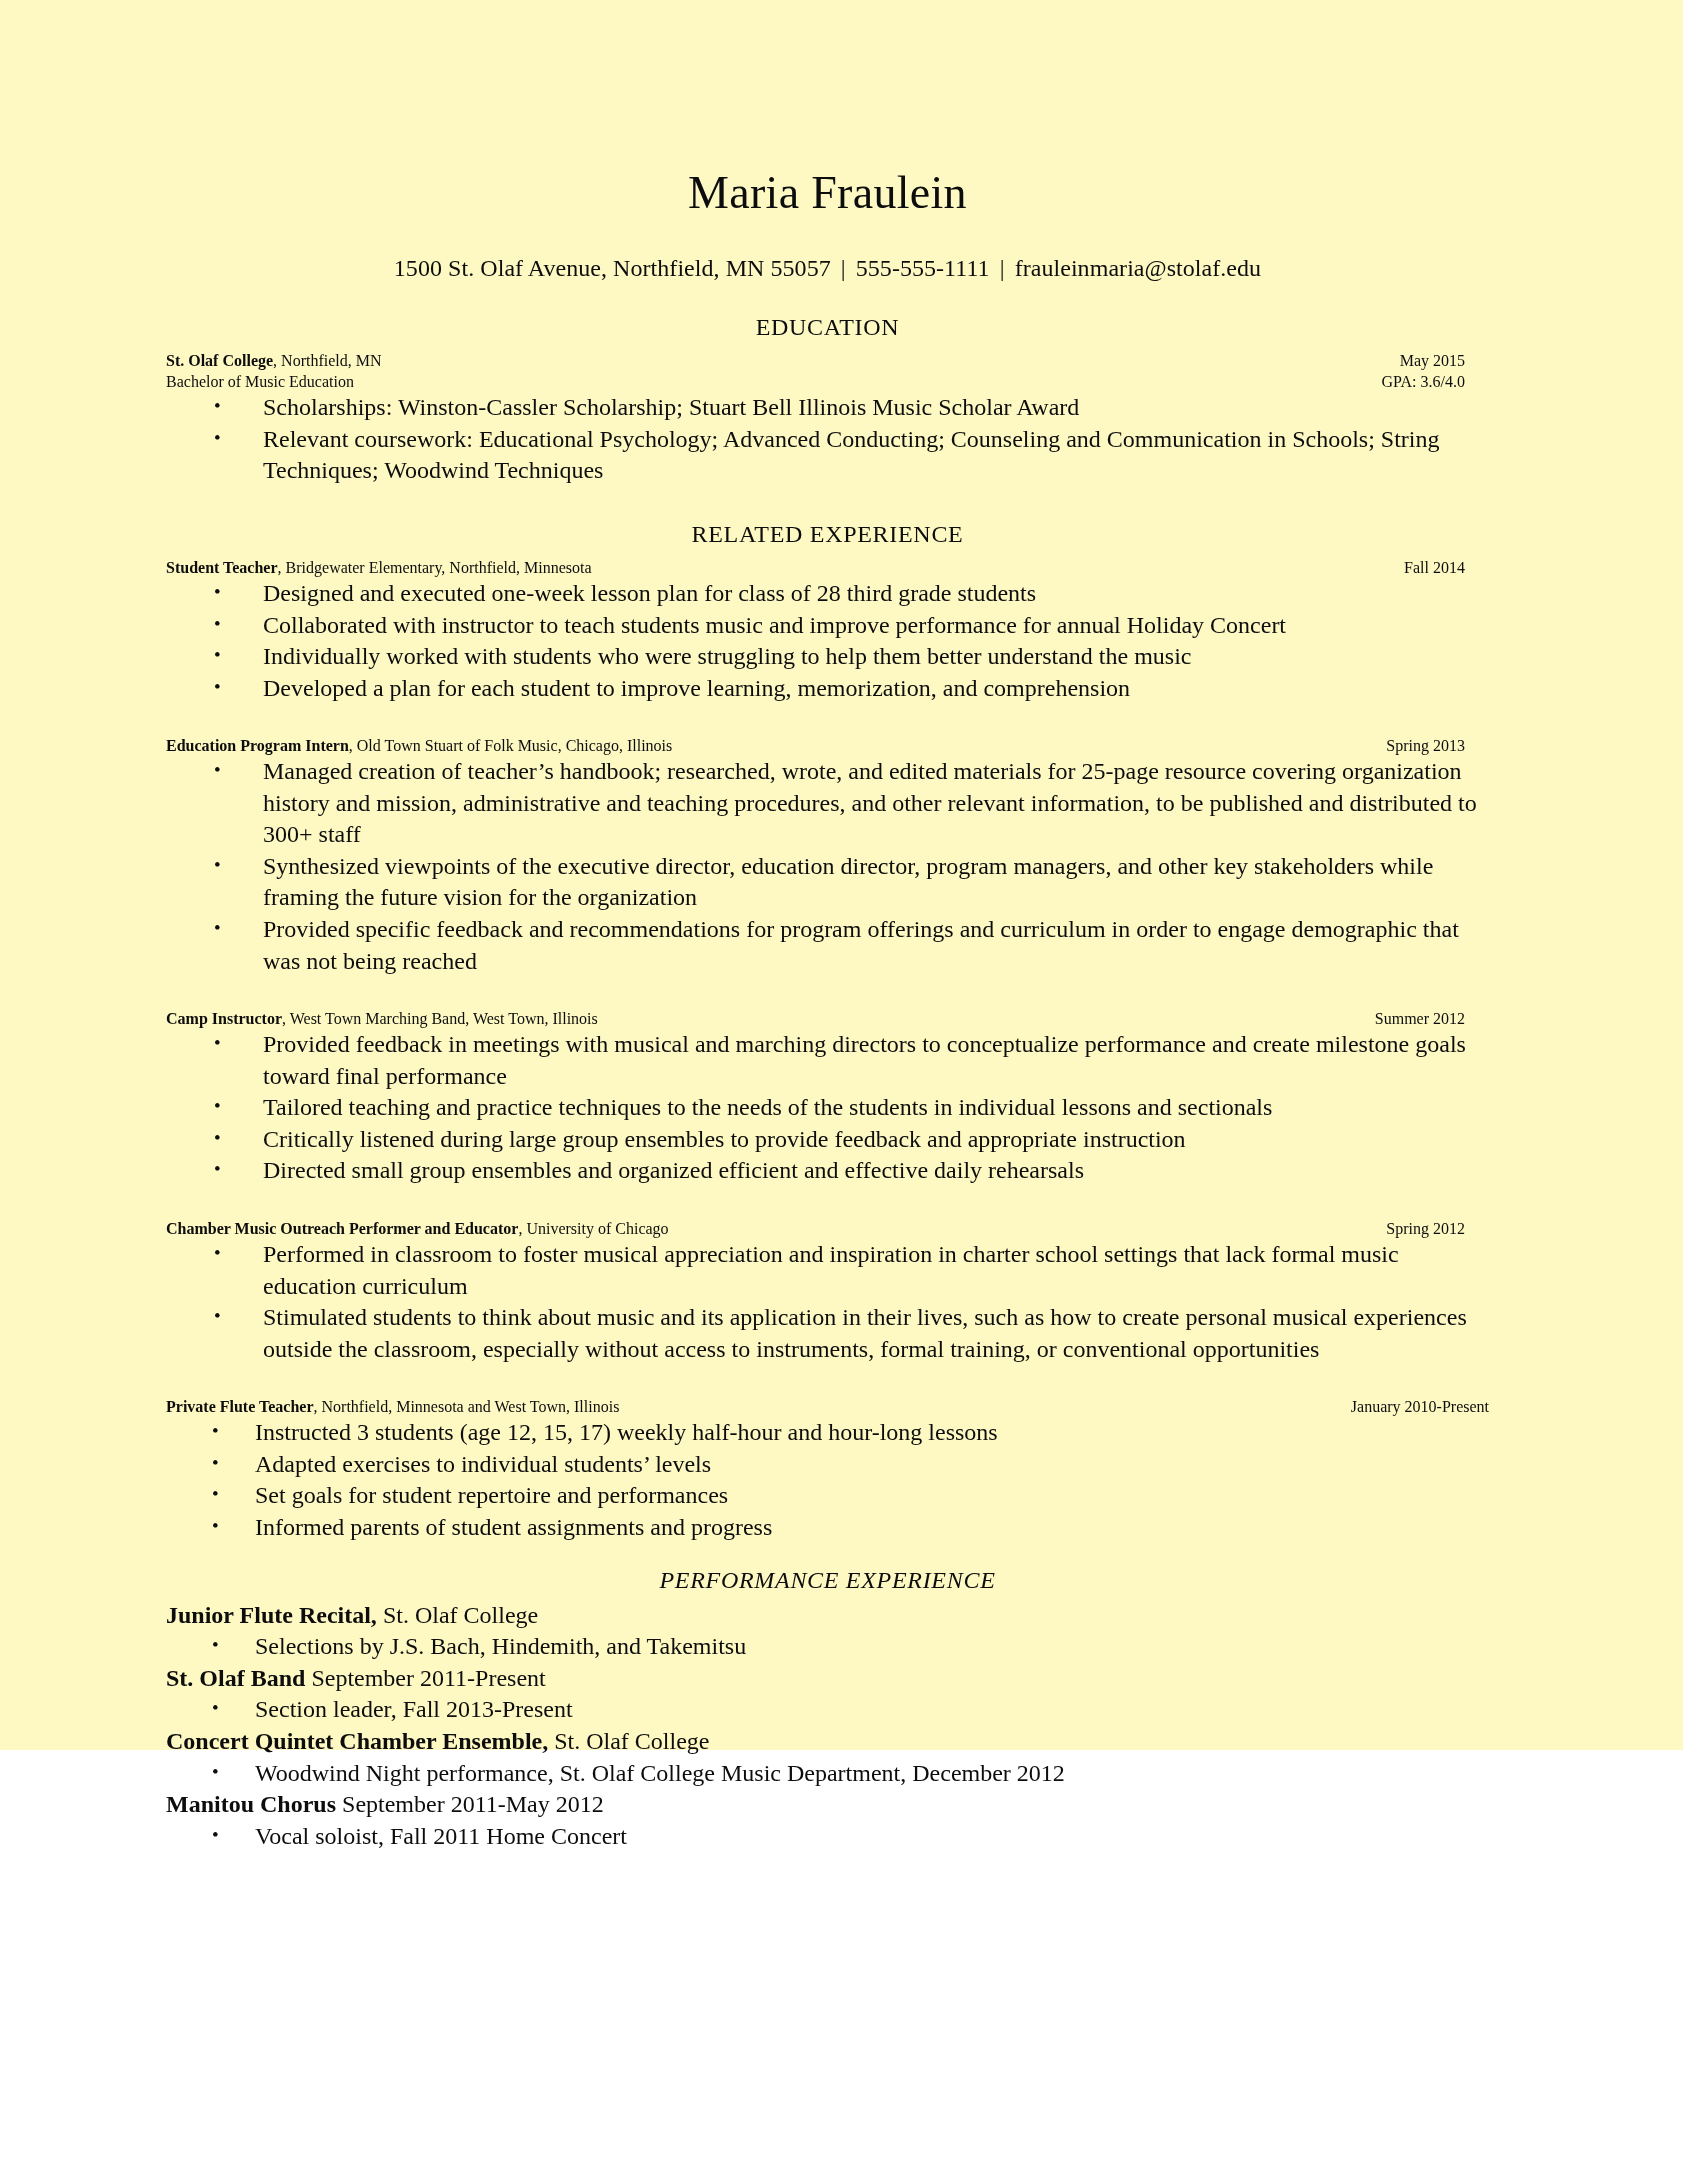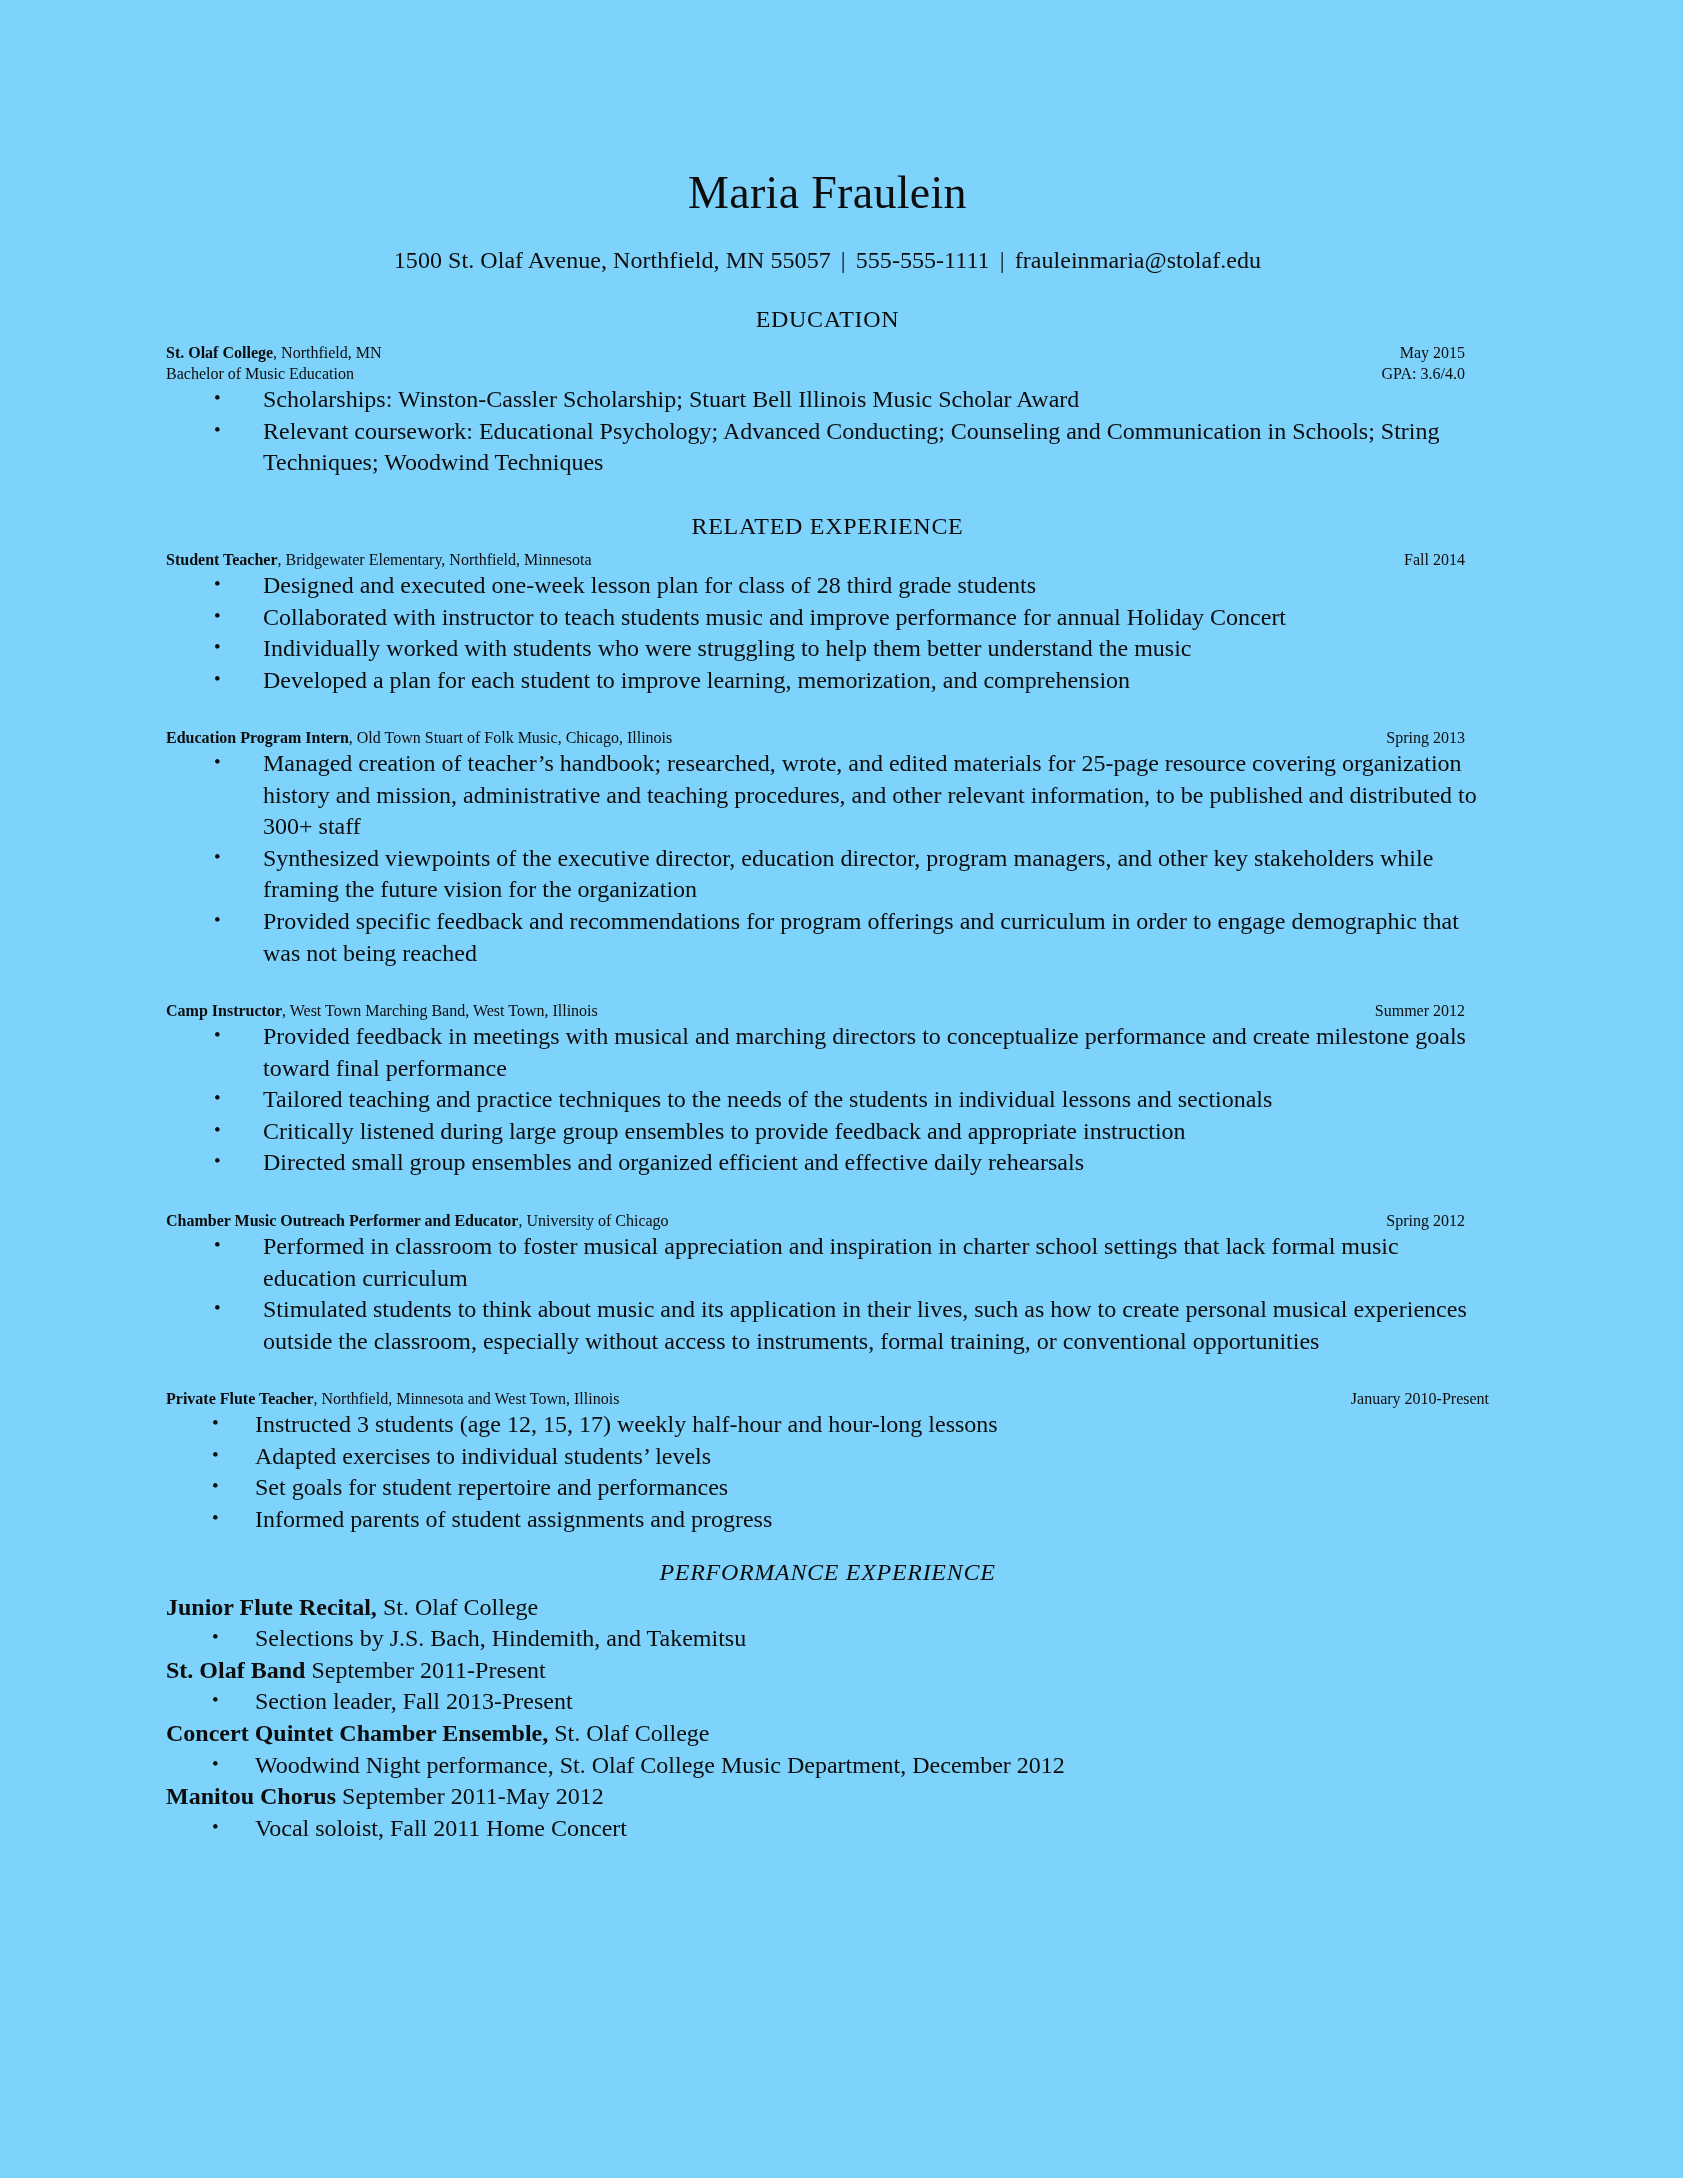--- a/index.html
+++ b/index.html
@@ -8,23 +8,23 @@
     width: 1683px;
     height: 2178px;
     background: #ffffff;
     font-family: "Liberation Serif", "DejaVu Serif", serif;
     color: #0d0d0d;
     -webkit-font-smoothing: antialiased;
   }
   .page {
     position: relative;
     width: 1683px;
-    height: 2178px;
+    height: 1750px;
     padding: 0;
-    background: #7dd3fc;
+    background: #fef9c3;
   }
   .sheet {
     position: absolute;
     left: 166px;
     top: 0;
     width: 1323px;
   }
 
   
   .name {
@@ -32,21 +32,21 @@
     font-size: 46px;
     font-weight: 400;
     letter-spacing: 0.3px;
     line-height: 1.0;
     margin-top: 170px;
   }
   .contact {
     text-align: center;
     font-size: 24px;
     line-height: 1.0;
-    margin-top: 32px;
+    margin-top: 40px;
     letter-spacing: 0.05px;
   }
   .contact .sep { padding: 0 4px; }
 
   
   .section-head {
     text-align: center;
     font-size: 24px;
     letter-spacing: 0.7px;
     margin-top: 34px;

